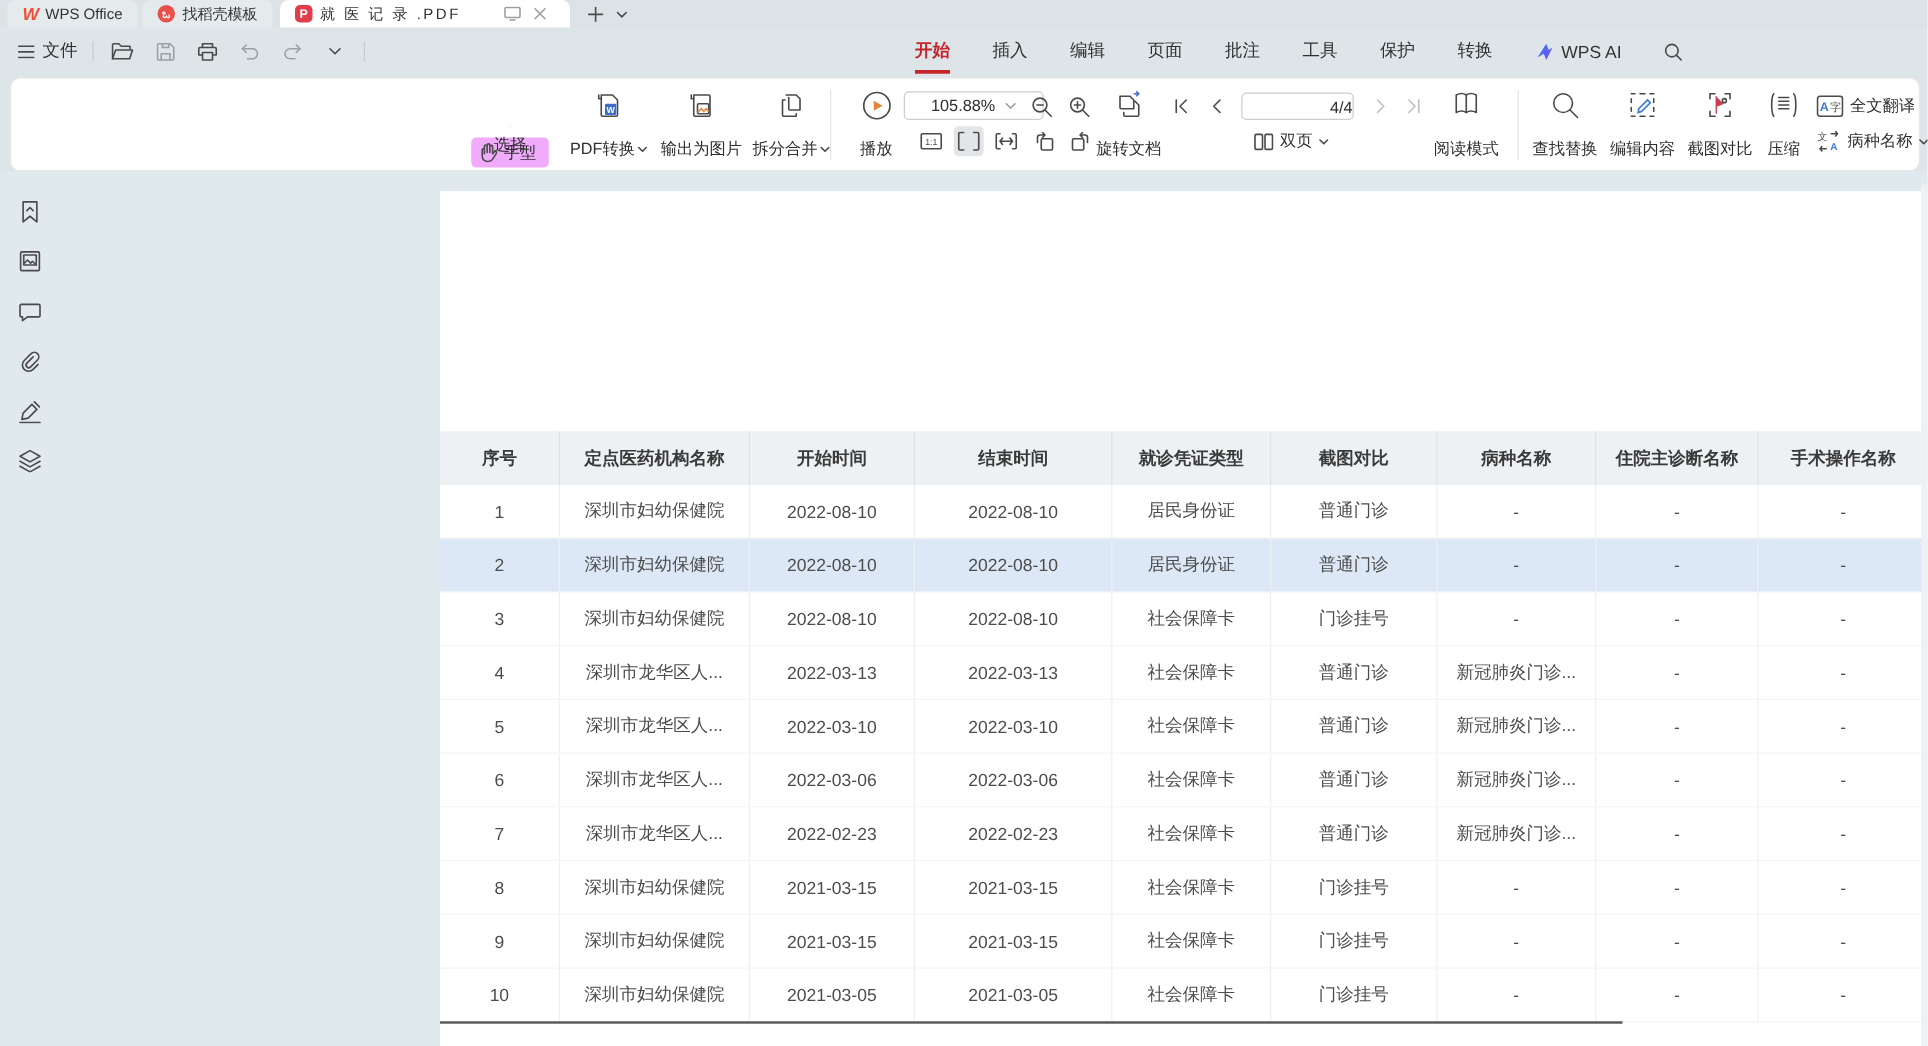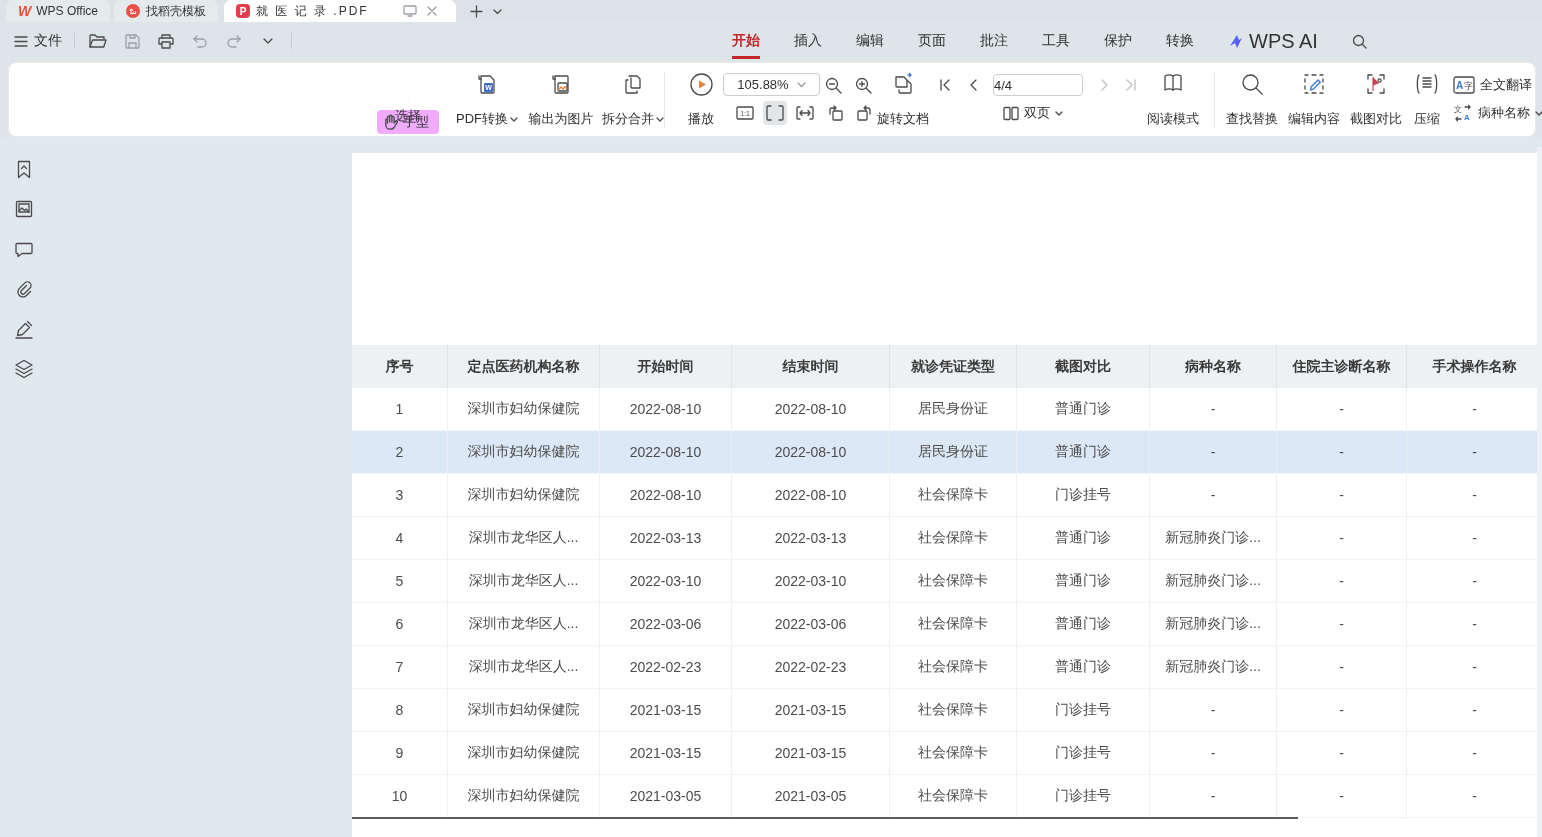--- a/index.html
+++ b/index.html
@@ -21,34 +21,34 @@
   
   .menurow { position:absolute; left:0; top:22px; width:100%; height:38px; display:flex; align-items:center; }
   .qa { display:flex; align-items:center; gap:12px; padding-left:14px; }
   .qa .ic { display:flex; align-items:center; justify-content:center; width:22px; height:22px; }
   .vdiv { width:1px; height:16px; background:#c5ccd1; }
   .filebtn { display:flex; align-items:center; gap:6px; font-size:14px; color:#2f2f2f; }
   .menus { position:absolute; left:732px; top:0; height:38px; display:flex; align-items:center; gap:34px; }
   .menu-item { font-size:14px; color:#2f2f2f; position:relative; }
   .menu-item.active { color:#c7252c; font-weight:bold; }
   .menu-item.active::after { content:""; position:absolute; left:0; right:0; bottom:-9px; height:3px; background:#c7252c; }
-  .wpsai { display:flex; align-items:center; gap:5px; font-size:20px; }
+  .wpsai { display:flex; align-items:center; gap:5px; font-size:14px; }
 
   
   .panel { position:absolute; left:8px; top:62px; width:1528px; height:75px; background:#fff; border:1px solid #e9e9e9; border-radius:8px; }
   .panel .abs { position:absolute; }
   .chip { display:flex; align-items:center; gap:5px; font-size:13px; color:#2f2f2f; padding:0 6px; height:24px; border-radius:4px; white-space:nowrap; }
   .chip.sel { background:#f0abfc;margin-top:37px; }
   .stack { display:flex; flex-direction:column; align-items:center; justify-content:space-between; height:56px; top:9px; font-size:13px; color:#2f2f2f; white-space:nowrap; }
   .stack .lbl { display:flex; align-items:center; gap:2px; }
   .pdiv { position:absolute; width:1px; background:#e4e6e8; top:9px; height:56px; }
   .ibtn { position:absolute; width:24px; height:24px; display:flex; align-items:center; justify-content:center; border-radius:4px; }
   .ibtn.sel { background:#e3e6e9; }
   .combo { position:absolute; height:23px; border:1px solid #c9ced3; border-radius:4px; background:#fff; display:flex; align-items:center; justify-content:center; gap:8px; font-size:13px; color:#2f2f2f; }
-  .pagebox { position:absolute; height:22px; border:1px solid #c9ced3; border-radius:4px; background:#fff; display:flex; align-items:center; justify-content:flex-start; font-size:13px; color:#2f2f2f; }
+  .pagebox { position:absolute; height:22px; border:1px solid #c9ced3; border-radius:4px; background:#fff; display:flex; align-items:center; justify-content:flex-end; font-size:13px; color:#2f2f2f; }
   .gray { opacity:.35; }
 
   
   .side-ic { position:absolute; left:13px; width:22px; height:22px; display:flex; align-items:center; justify-content:center; }
 
   
   .canvas { position:absolute; left:0; top:137px; width:1542px; height:700px; background:#e0e9ed; }
   .page { position:absolute; left:352px; top:16px; width:1190px; height:684px; background:#fff; }
   .page-edge { position:absolute; right:0px; top:10px; width:5px; height:690px; background:#edf1f3; }
 
@@ -244,21 +244,21 @@
     <div class="abs stack" style="left:666px; width:52px;">
       <svg width="25" height="25" viewBox="0 0 25 25">
         <circle class="s" cx="12.5" cy="12.5" r="10.5"></circle>
           <path d="M10 8.5l7 4-7 4z" fill="#e8833a"></path>
       </svg>
       <span class="lbl">
           <span>播放</span>
         </span>
     </div>
 
-    <div class="combo" style="left:714px; top:10px; width:97px;">
+    <div class="combo" style="left:714px; top:10px; width:112px;">
       <span>105.88%</span>
       <svg width="9" height="6" viewBox="0 0 9 6">
           <path class="sg" d="M1 1l3.5 3.5L8 1"></path>
         </svg>
     </div>
     <div class="ibtn" style="left:812px; top:10px;">
       <svg width="17" height="17" viewBox="0 0 17 17">
           <circle class="s" cx="7" cy="7" r="5.5"></circle>
           <path class="s" d="M11.2 11.2L16 16M4.5 7h5"></path>
         </svg>

